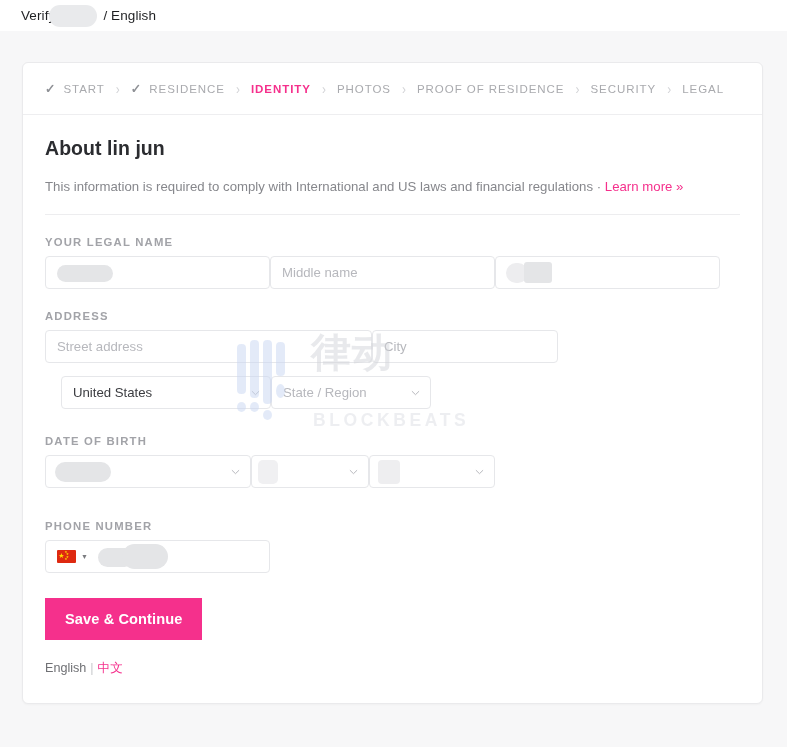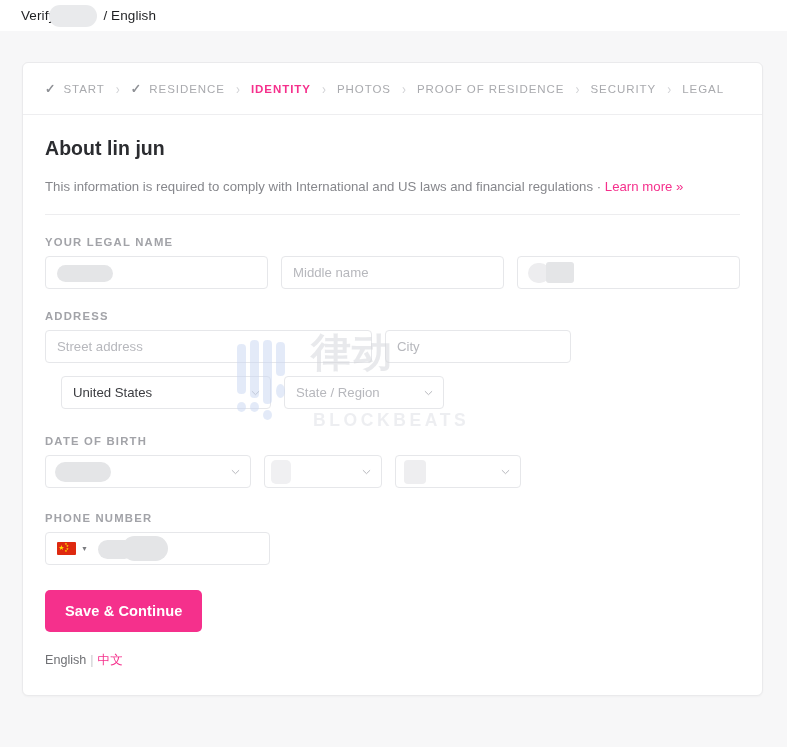--- a/index.html
+++ b/index.html
@@ -74,21 +74,21 @@
   .subtitle {
     margin-top: 19px; font-size: 13.2px; color: #86878c; letter-spacing: .02px;
   }
   .subtitle a { color: #f5308c; text-decoration: none; }
   .rule { height: 1px; background: #ededef; margin: 20px 0 0 0; }
 
   .section-label {
     font-size: 11.3px; font-weight: 700; letter-spacing: 1.2px;
     color: #a2a3a8; margin: 21px 0 8px 0;
   }
-  .row { display: flex; gap: 13px; }
+  .row { display: flex; }
 
   .field {
     position: relative;
     height: 33px;
     border: 1px solid #e6e7ea;
     border-radius: 4px;
     background: #fff;
     display: flex; align-items: center;
     padding: 0 11px;
     font-size: 13.2px;
@@ -133,21 +133,21 @@
   .flag .s4 { font-size: 3.2px; left: 9.1px; top: 5.6px; }
   .flag .s5 { font-size: 3.2px; left: 7.4px; top: 7.8px; }
   .minicaret { color: #7b7c80; font-size: 7px; }
 
   
   .save-btn {
     margin-top: 25px;
     display: inline-flex; align-items: center; justify-content: center;
     height: 42px; padding: 0 20px;
     background: #f5308c; color: #fff;
-    border: none; border-radius: 5px;
+    border: none; border-radius: 0;
     font-size: 14.6px; font-weight: 700;
     font-family: "Liberation Sans", sans-serif;
     letter-spacing: .1px; cursor: pointer;
   }
 
   .lang { margin-top: 20px; font-size: 12.6px; color: #6f7074; }
   .lang .sep { color: #c9cacd; margin: 0 4px; }
   .lang a.zh { color: #f5308c; text-decoration: none; }
   .lang a.en { color: #6f7074; text-decoration: none; }
 
@@ -303,21 +303,21 @@
             <span class="blob" style="left:8px; top:4px; width:22px; height:24px; border-radius:4px; background:#eeeef0;"></span>
             <span class="caret">
               <svg viewBox="0 0 10 7">
                   <path d="M1 1.3 L5 5.2 L9 1.3" fill="none" stroke="#b6b7bc" stroke-width="1.1"></path>
                 </svg>
             </span>
           </div>
         </div>
 
         
-        <div class="section-label" style="margin-top:24px;">PHONE NUMBER</div>
+        <div class="section-label" style="margin-top:32px;">PHONE NUMBER</div>
         <div class="row">
           <div class="field w-phone">
             <span class="flagwrap">
               <span class="flag">
                 <span class="s s1">★</span>
                 <span class="s s2">★</span>
                 <span class="s s3">★</span>
                 <span class="s s4">★</span>
                 <span class="s s5">★</span>
               </span>

